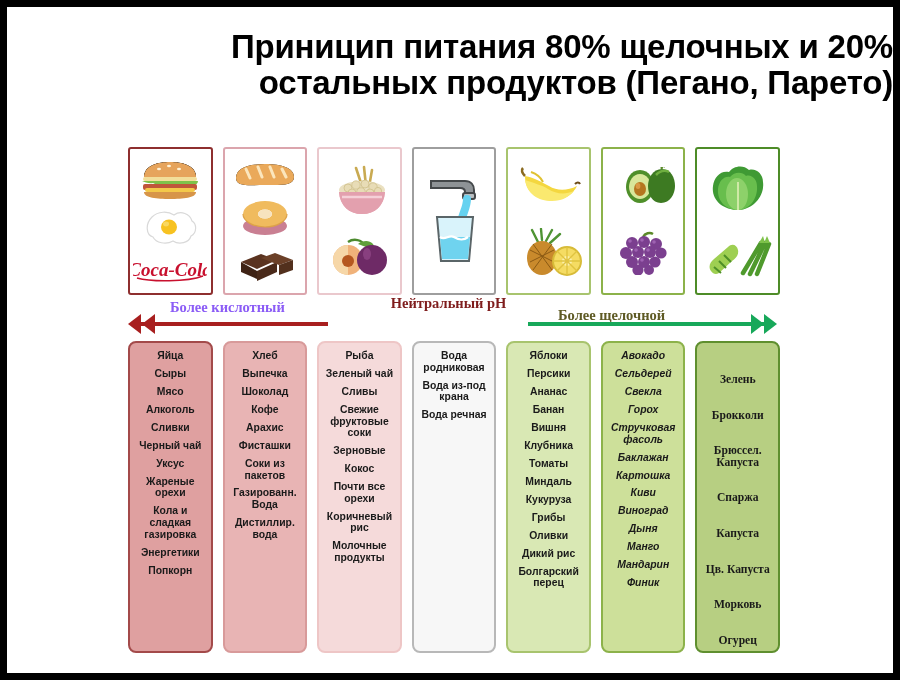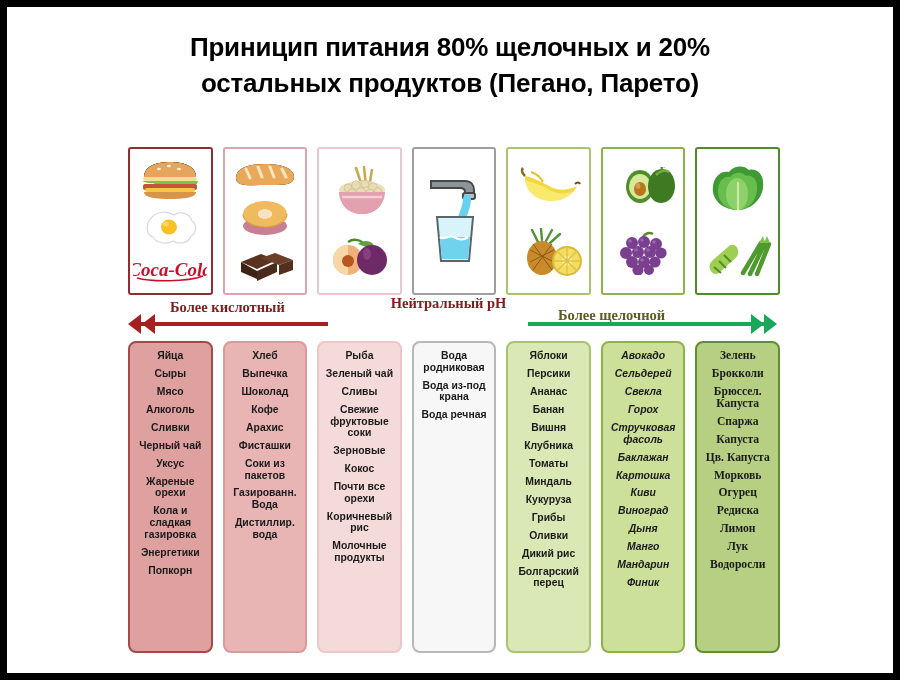--- a/index.html
+++ b/index.html
@@ -21,23 +21,23 @@
     border: 7px solid #000000;
     background: #ffffff;
   }
 
   
   #title {
     position: absolute;
     left: 0;
     top: 22px;
     width: 886px;
-    text-align: center;
+    text-align: right;
     font-weight: bold;
-    font-size: 26px;
+    font-size: 33px;
     line-height: 36px;
     color: #000000;
     letter-spacing: -0.2px;
   }
   #title .line { display: block; }
 
   
   #photo-strip {
     position: absolute;
     left: 121px;
@@ -129,20 +129,21 @@
     font-weight: bold;
     line-height: 11.6px;
     color: #1a1a1a;
     margin: 0 0 6.4px 0;
     padding: 0 1px;
     word-wrap: break-word;
   }
   .list-card.serif .food-item {
     font-family: "Liberation Serif", "DejaVu Serif", serif;
     font-size: 11.6px;
+    margin-top: 24px;
   }
 </style>
 </head>
 <body>
 
 <div id="poster">
 
   <div id="title">
     <span class="line">Приницип питания 80% щелочных и 20%</span>
     <span class="line">остальных продуктов (Пегано, Парето)</span>
@@ -339,21 +340,21 @@
     <path d="M8 36c-3-4-1-9 3-12l14-12c4-4 9-2 10 3 1 5-2 8-6 11L16 38c-3 2-6 1-8-2z" fill="#9ecf52"></path>
     <g stroke="#4f8f28" stroke-width="2" fill="none">
       <path d="M11 32l7 6M16 26l7 7M21 20l7 7"></path>
     </g>
   </svg>
         </div>
       </div>
     </div>
 
   <div id="arrow-band">
-    <div class="band-label" id="acid-label" style="color: #7f1d1d;">Более кислотный</div>
+    <div class="band-label" id="acid-label" style="color: #8b5cf6;">Более кислотный</div>
     <div class="band-label" id="neutral-label" style="color: #7f1d1d;">Нейтральный рН</div>
     <div class="band-label" id="alk-label" style="color: rgb(94, 90, 36); margin-top: 8px;">Более щелочной</div>
     <div class="arrow-line" id="acid-arrow" style="background: rgb(168, 31, 31);"></div>
     <div class="arrow-head left" id="acid-head-1" style="color: rgb(168, 31, 31);"></div>
     <div class="arrow-head left" id="acid-head-2" style="color: rgb(168, 31, 31);"></div>
     <div class="arrow-line" id="alk-arrow" style="background: rgb(23, 168, 90);"></div>
     <div class="arrow-head right" id="alk-head-1" style="color: rgb(23, 168, 90);"></div>
     <div class="arrow-head right" id="alk-head-2" style="color: rgb(23, 168, 90);"></div>
   </div>
 

